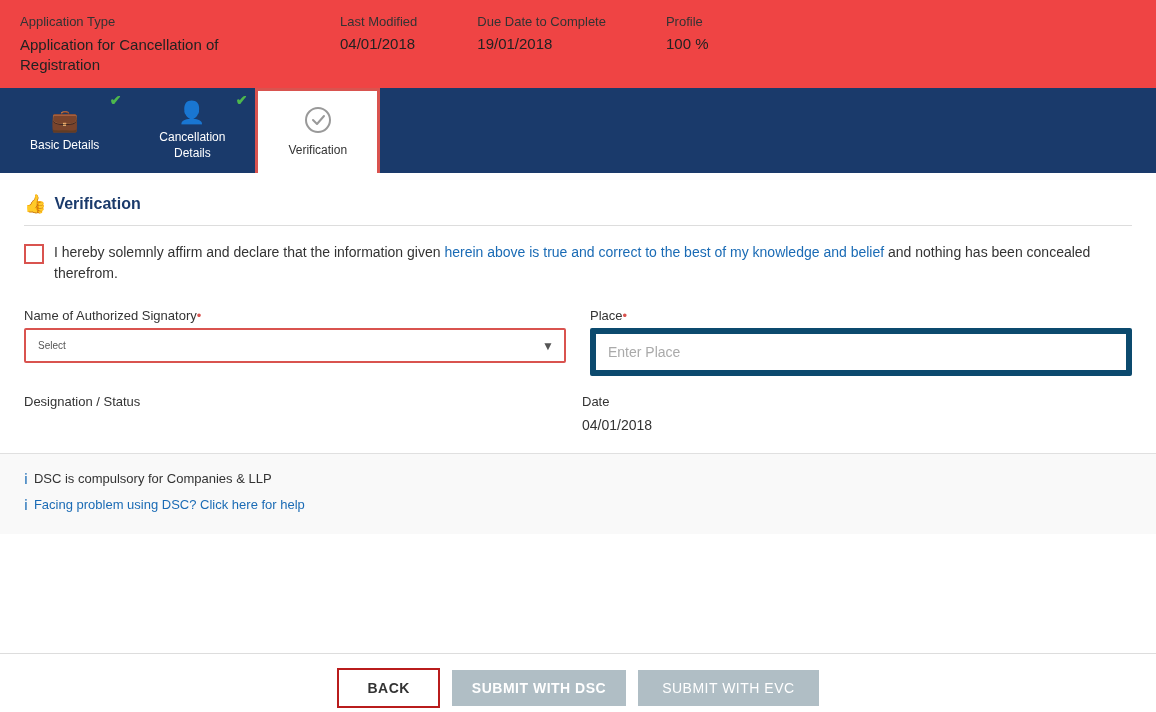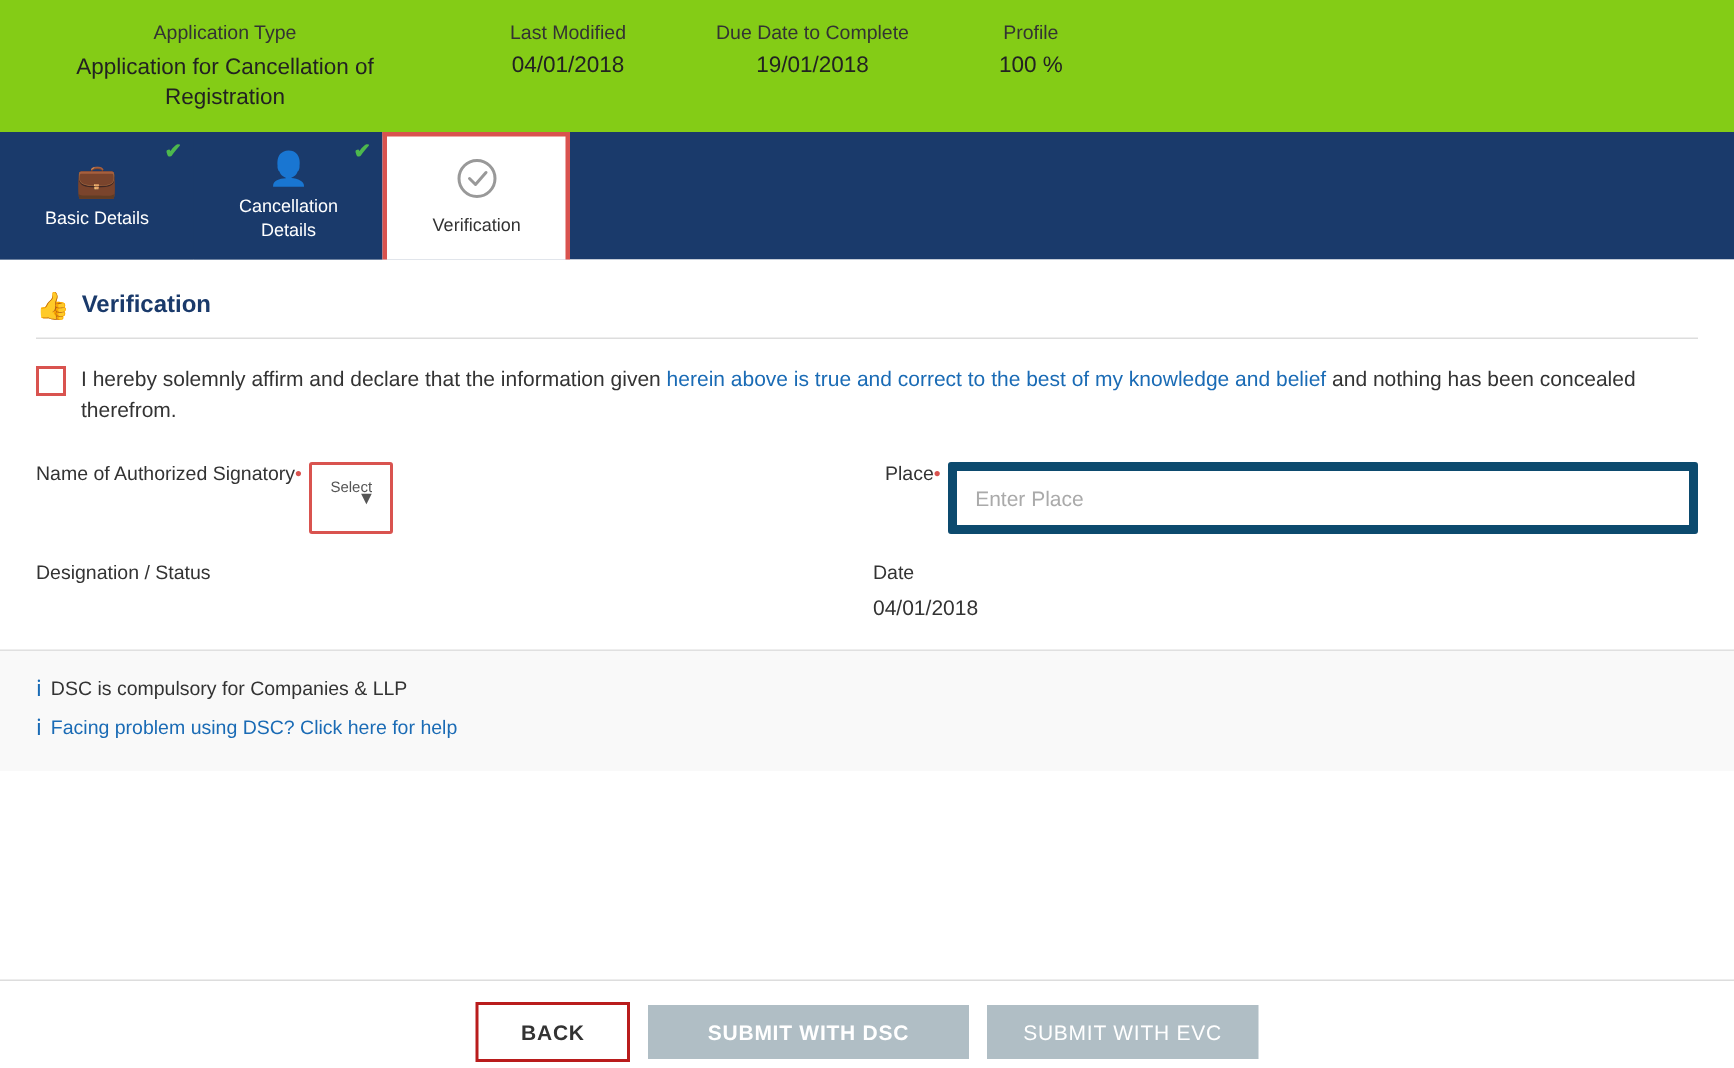--- a/index.html
+++ b/index.html
@@ -1,25 +1,24 @@
 <!DOCTYPE html>
 <html><head>
   <meta charset="utf-8">
   <style>
     * { box-sizing: border-box; margin: 0; padding: 0; }
     body { font-family: Arial, sans-serif; font-size: 14px; background: #f0f0f0; width: 1156px; min-height: 712px; }
 
     
     .header-bar {
-      background: #84cc16;
+      background: #ef4444;
       padding: 14px 20px 14px 20px;
       display: flex;
       gap: 60px;
       align-items: flex-start;
-      text-align: center;
     }
     .header-col { display: flex; flex-direction: column; gap: 6px; }
     .header-label { font-size: 13px; color: #333; }
     .header-value { font-size: 15px; color: #222; font-weight: normal; }
     .header-value.large { font-size: 15px; max-width: 260px; line-height: 1.3; }
 
     
     .tab-nav {
       background: #1a3a6b;
       display: flex;
@@ -109,21 +108,21 @@
     }
     .declaration-text { font-size: 14px; color: #333; line-height: 1.5; }
     .declaration-text span.highlight { color: #1a6bb5; }
 
     
     .form-row {
       display: flex;
       gap: 24px;
       margin-bottom: 18px;
     }
-    .form-group { display: flex; flex-direction: row; gap: 5px; flex: 1; }
+    .form-group { display: flex; flex-direction: column; gap: 5px; flex: 1; }
     .form-label { font-size: 13px; color: #333; }
     .form-label .required { color: #d9534f; }
 
     .select-wrapper {
       position: relative;
       border: 2px solid #d9534f;
       border-radius: 2px;
     }
     .select-field {
       width: 100%;
@@ -199,21 +198,21 @@
       padding: 10px 28px;
       border: 2px solid #b91c1c;
       background: #fff;
       color: #333;
       font-size: 14px;
       cursor: pointer;
       font-weight: bold;
       letter-spacing: 0.5px;
     }
     .btn-dsc {
-      padding: 10px 40px;
+      padding: 10px 20px;
       border: none;
       background: #b0bec5;
       color: #fff;
       font-size: 14px;
       cursor: pointer;
       font-weight: bold;
       letter-spacing: 0.5px;
     }
     .btn-evc {
       padding: 10px 24px;

